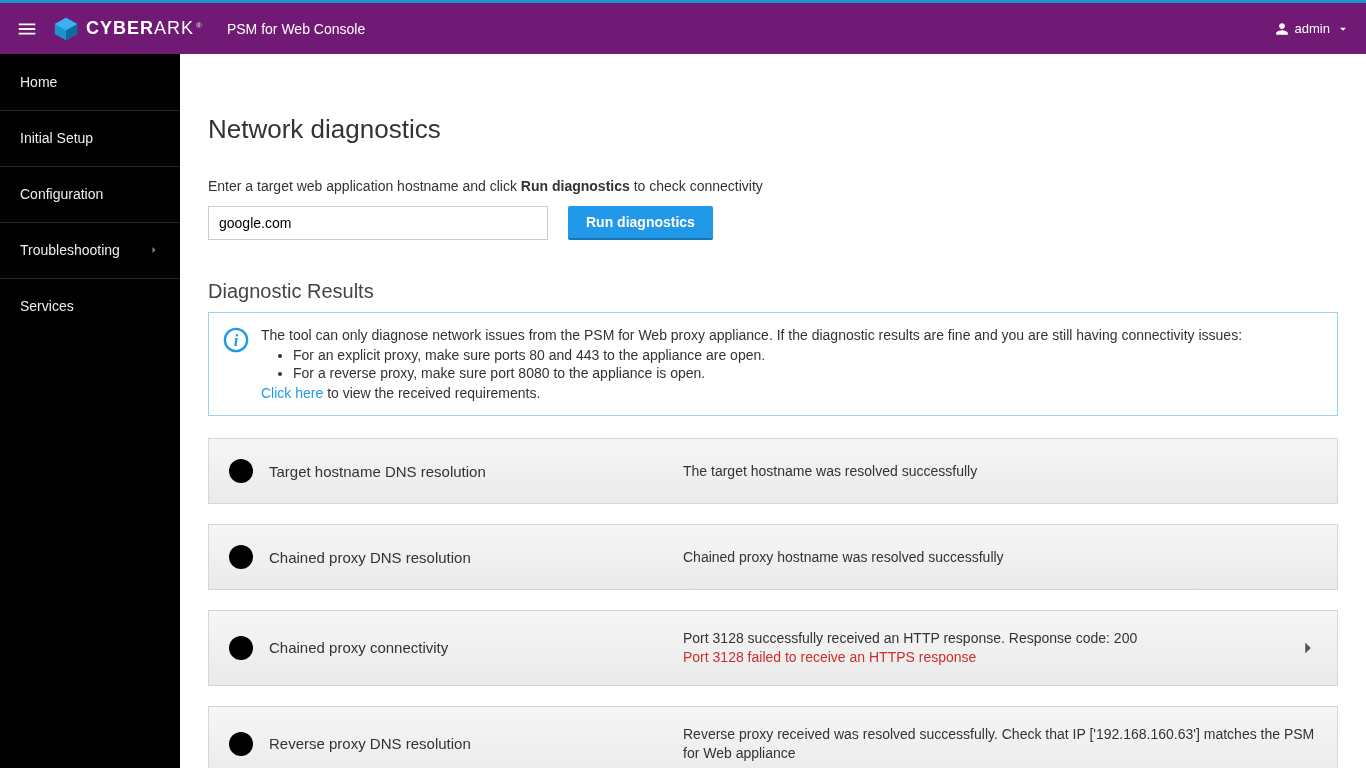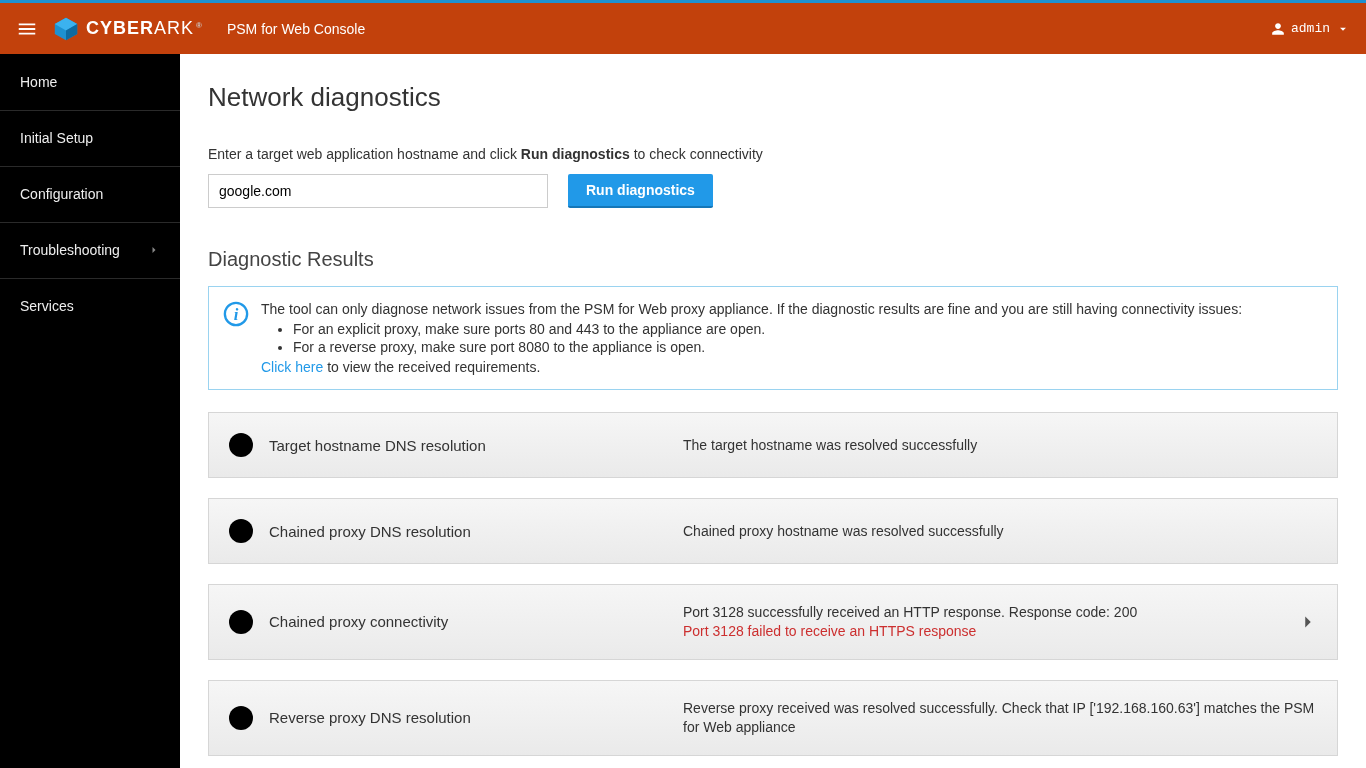--- a/index.html
+++ b/index.html
@@ -1,37 +1,37 @@
 <!DOCTYPE html>
 <html><head>
 <meta charset="utf-8">
 <style>
   * { box-sizing: border-box; margin: 0; padding: 0; }
   html, body { height: 100%; font-family: "Segoe UI", "Helvetica Neue", Arial, sans-serif; font-size: 14px; color: #333; }
   body { background: #fff; overflow-x: hidden; }
 
   .topbar {
     height: 54px;
-    background: #c2410c;
+    background: #701a75;
     border-top: 3px solid #1d91d0;
     display: flex;
     align-items: center;
     color: #fff;
     padding: 0 16px 0 8px;
   }
   .hamburger { width: 38px; height: 38px; display:flex; align-items:center; justify-content:center; cursor:pointer; }
   .hamburger svg { fill:#fff; width:22px; height:22px; }
   .logo { display:flex; align-items:center; margin-left: 6px; gap:6px;}
   .logo-mark { width:28px; height:28px; }
   .logo-text { font-weight:600; letter-spacing:1px; font-size:18px; display:flex; align-items:baseline;}
   .logo-text .ark { font-weight:300; }
   .logo-text .reg { font-size:8px; position:relative; top:-6px; margin-left:2px; color:#ccc;}
   .app-name { color:#fff; margin-left: 24px; font-size:14px; }
   .topbar-spacer { flex:1; }
-  .user-menu { display:flex; align-items:center; gap:6px; font-size:13px; cursor:pointer;font-family:Liberation Mono, monospace; }
+  .user-menu { display:flex; align-items:center; gap:6px; font-size:13px; cursor:pointer; }
   .user-menu svg { width:14px; height:14px; fill:#fff; }
 
   .layout { display:flex; height: calc(100vh - 54px); }
 
   .sidebar {
     width: 180px;
     background: #000000;
     color: #fff;
     flex-shrink:0;
   }
@@ -48,34 +48,34 @@
     justify-content: space-between;
   }
   .nav-item:first-child { border-top:none; }
   .nav-item .chev { width:12px; height:12px; fill:#888; }
 
   .main {
     flex:1;
     padding: 28px 28px 40px 28px;
     overflow-y:auto;
   }
-  h1.page-title { font-size: 26px; font-weight: 400; color:#333; margin-bottom: 22px; }
+  h1.page-title { font-size: 26px; font-weight: 400; color:#333; margin-bottom: 22px; margin-top: 32px; }
   .instruction { font-size:14px; margin-bottom: 12px; margin-top: 33px; }
   .instruction strong { font-weight:700; }
 
   .input-row { display:flex; gap:20px; align-items:center; margin-bottom: 40px;}
   .host-input {
     width: 340px; height: 34px; border:1px solid #ccc; padding: 9px 10px; font-size:14px;
   }
   .run-btn {
     height: 34px; padding: 0 18px; background: #2199e8; color:#fff; border:none;
     font-weight:600; font-size:14px; border-radius:2px; cursor:pointer; border-bottom: 2px solid #1577b8;
   }
 
-  h2.section-title { font-size:20px; font-weight:400; color:#444; margin-bottom: 15px; }
+  h2.section-title { font-size:20px; font-weight:400; color:#444; margin-bottom: 9px; }
 
   .info-box {
     border: 1px solid #9ad3f0;
     background: #fff;
     padding: 14px 18px 14px 52px;
     position: relative;
     margin-bottom: 22px;
   }
   .info-box .info-icon {
     position:absolute; left:14px; top:14px; width:26px; height:26px;

